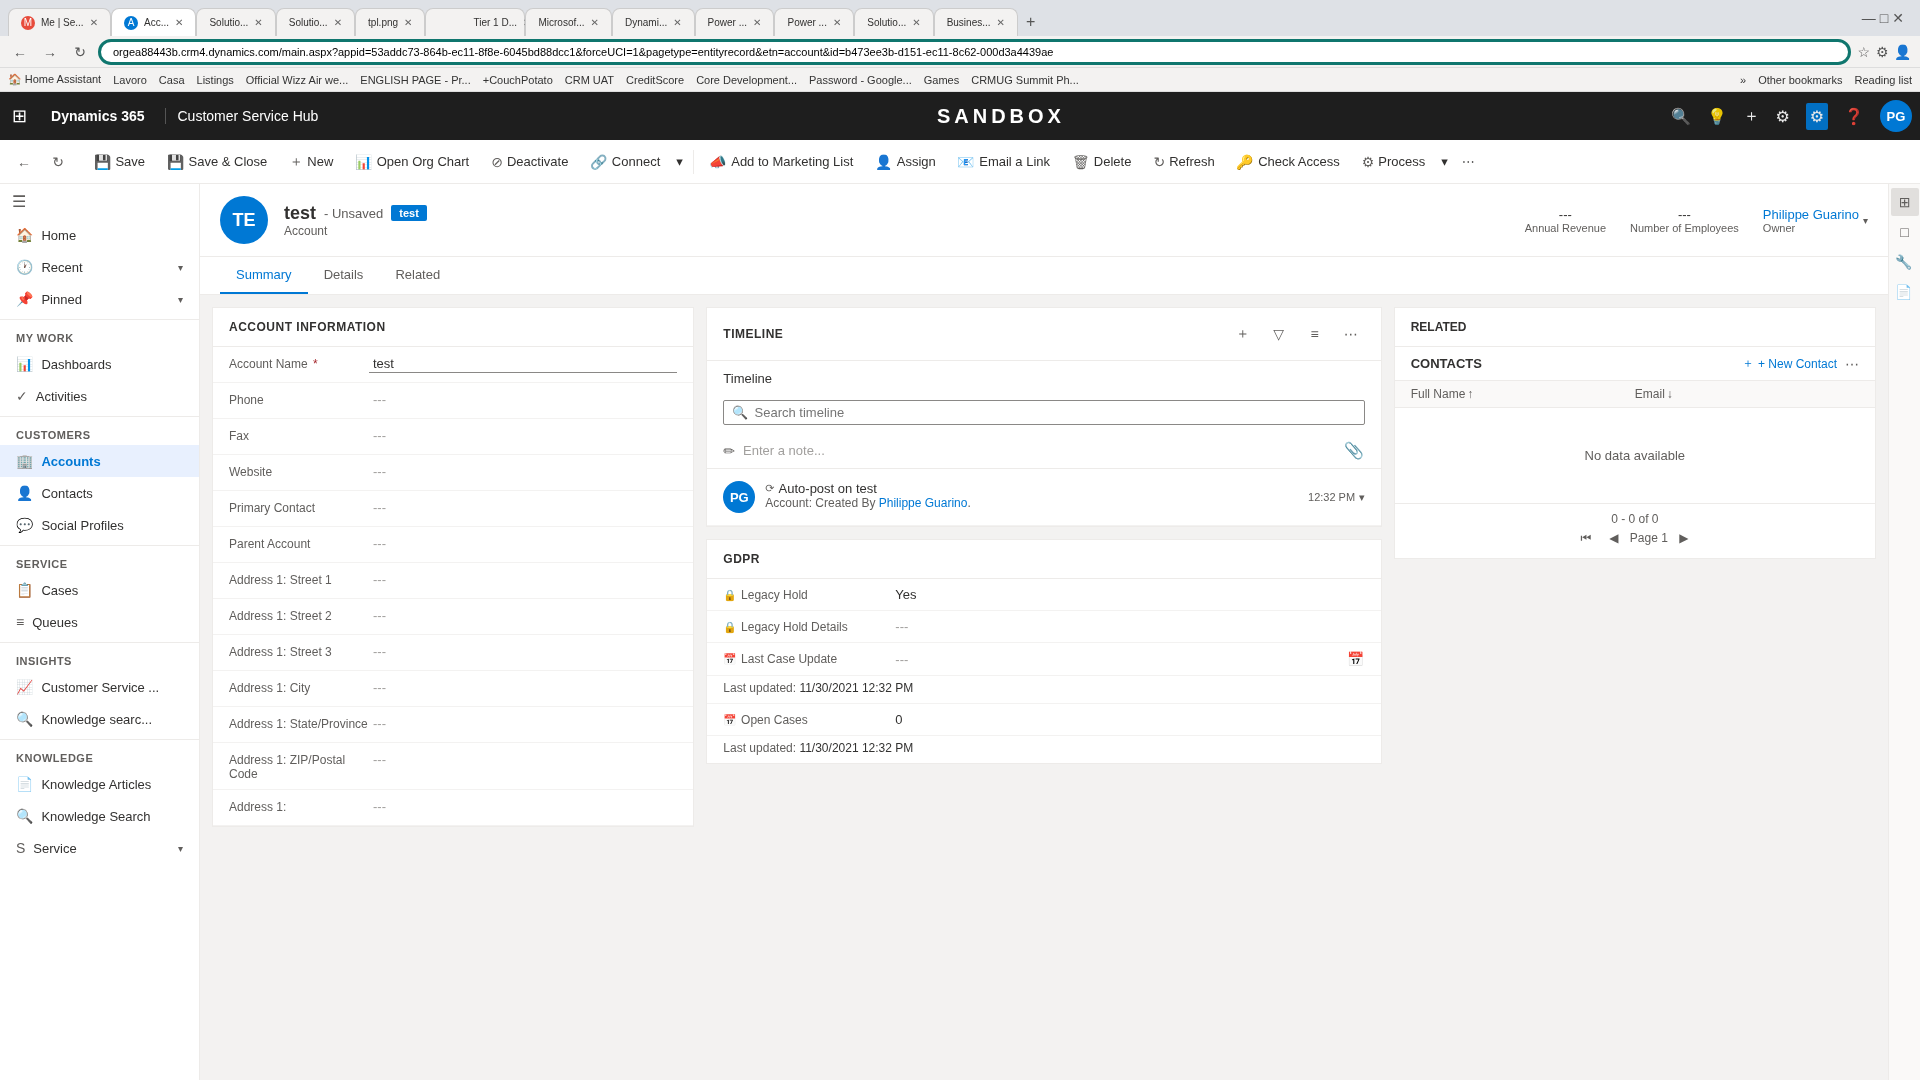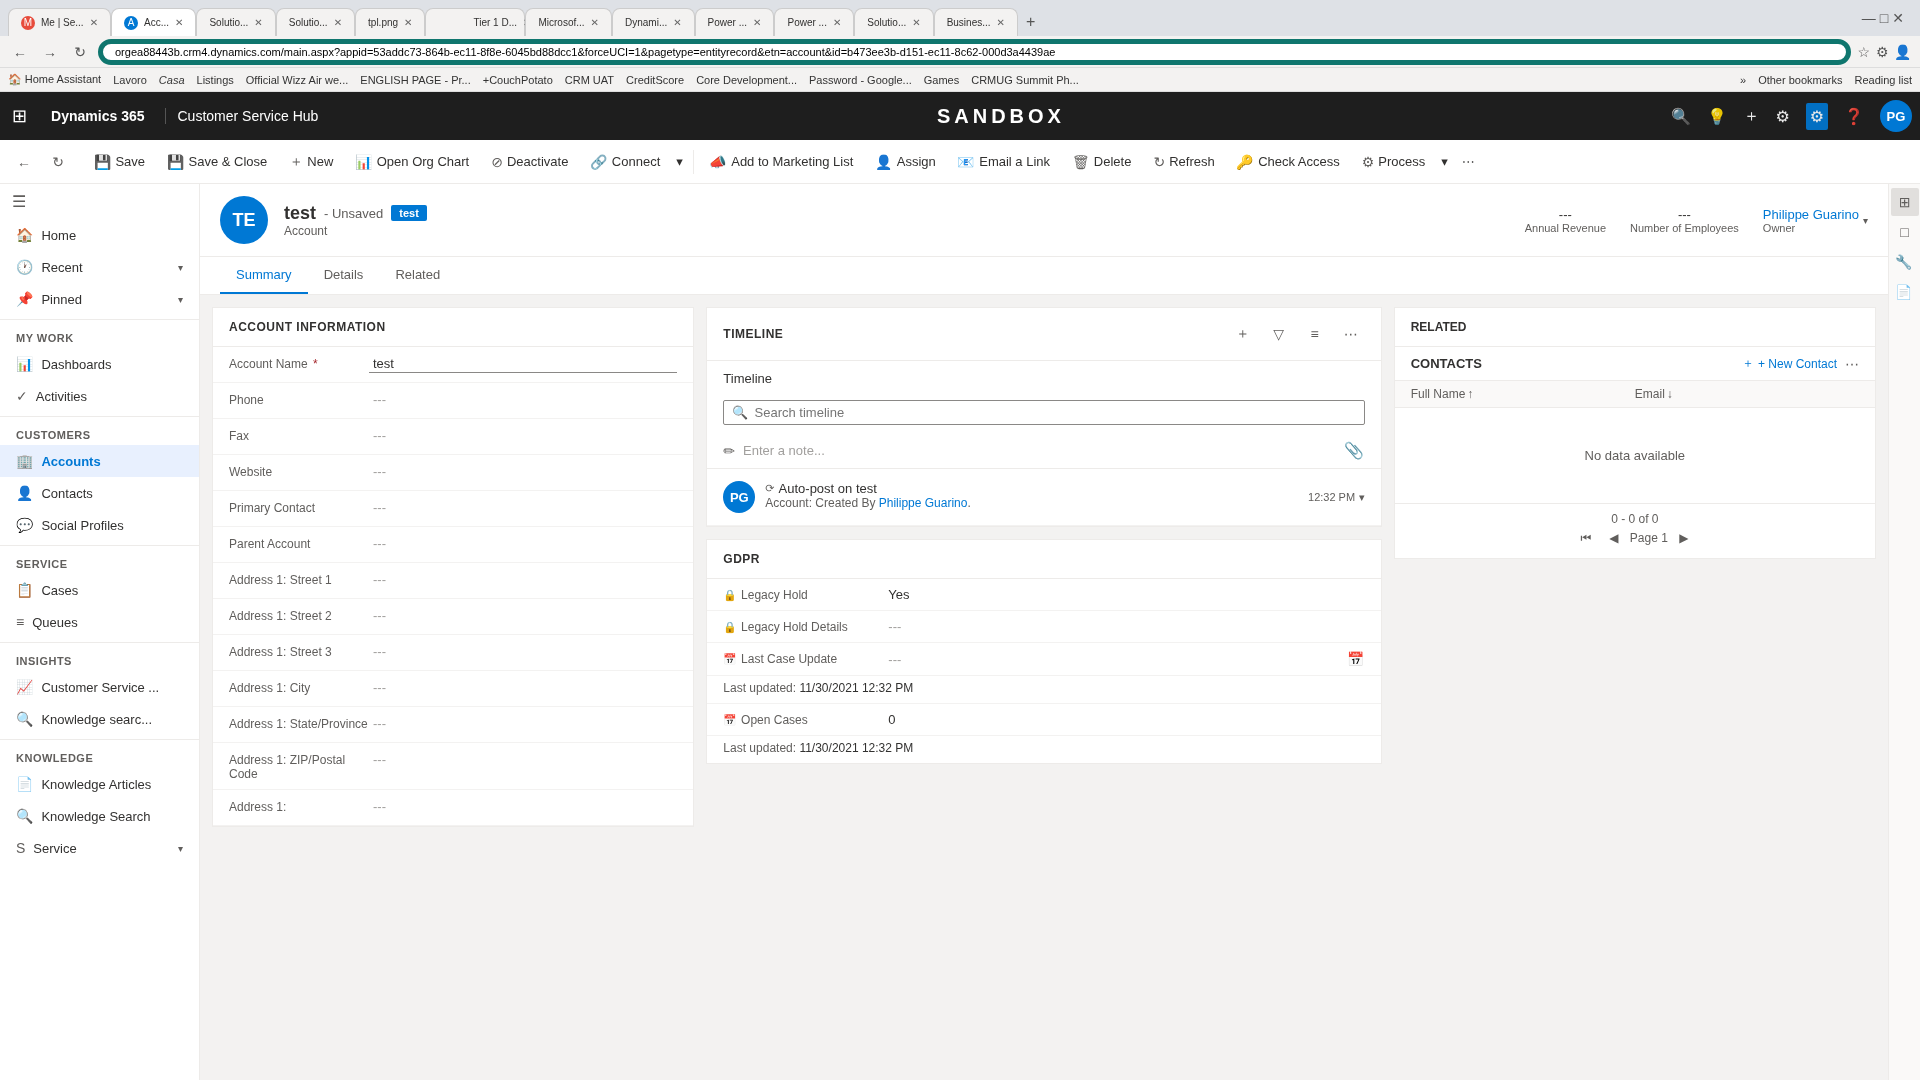--- a/index.html
+++ b/index.html
@@ -5,21 +5,21 @@
     * { box-sizing: border-box; margin: 0; padding: 0; }
     body { font-family: 'Segoe UI', Arial, sans-serif; font-size: 13px; background: #f3f2f1; color: #323130; overflow: hidden; }
 
     
     .browser-bar { background: #dee1e6; height: 36px; display: flex; align-items: center; padding: 0 8px; gap: 4px; font-size: 12px; }
     .browser-tabs { display: flex; align-items: flex-end; height: 36px; flex: 1; overflow: hidden; }
     .browser-tab { background: #f3f2f1; border-radius: 8px 8px 0 0; padding: 0 12px; height: 28px; display: flex; align-items: center; gap: 6px; font-size: 11px; white-space: nowrap; cursor: pointer; border: 1px solid #ccc; border-bottom: none; }
     .browser-tab.active { background: #fff; }
     .browser-tab-close { font-size: 10px; color: #666; }
     .browser-nav-btn { width: 24px; height: 24px; border-radius: 50%; border: none; background: transparent; cursor: pointer; display: flex; align-items: center; justify-content: center; font-size: 14px; color: #555; }
-    .address-bar { flex: 1; height: 26px; border: 5px solid #0f766e; border-radius: 13px; padding: 0 12px; font-size: 11px; background: #fff; }
+    .address-bar { flex: 1; height: 26px; border: 3px solid #0f766e; border-radius: 13px; padding: 0 12px; font-size: 11px; background: #fff; }
 
     
     .app-nav { background: #1e1e1e; height: 48px; display: flex; align-items: center; padding: 0 8px; gap: 8px; }
     .app-nav-grid { color: #fff; font-size: 18px; cursor: pointer; padding: 4px; }
     .app-nav-logo { color: #fff; font-size: 14px; font-weight: 600; padding: 0 12px; }
     .app-nav-title { color: #fff; font-size: 14px; padding: 0 12px; border-left: 1px solid #555; }
     .app-nav-sandbox { color: #fff; font-size: 20px; font-weight: 700; flex: 1; text-align: center; letter-spacing: 4px; }
     .app-nav-icons { display: flex; align-items: center; gap: 16px; color: #fff; font-size: 16px; }
     .app-nav-icon { cursor: pointer; opacity: 0.9; }
     .app-nav-avatar { width: 32px; height: 32px; border-radius: 50%; background: #0078d4; color: #fff; display: flex; align-items: center; justify-content: center; font-size: 13px; font-weight: 600; cursor: pointer; }
@@ -101,21 +101,21 @@
     .timeline-note-attach { color: #0078d4; font-size: 16px; cursor: pointer; }
     .timeline-entry { display: flex; gap: 10px; padding: 12px 16px; border-bottom: 1px solid #f3f2f1; }
     .timeline-entry-avatar { width: 32px; height: 32px; border-radius: 50%; background: #0078d4; color: #fff; display: flex; align-items: center; justify-content: center; font-size: 13px; font-weight: 600; flex-shrink: 0; }
     .timeline-entry-content { flex: 1; }
     .timeline-entry-title { font-size: 13px; color: #323130; font-weight: 500; }
     .timeline-entry-subtitle { font-size: 12px; color: #605e5c; }
     .timeline-entry-meta { font-size: 11px; color: #605e5c; text-align: right; display: flex; align-items: center; gap: 4px; justify-content: flex-end; }
 
     
     .gdpr-section { background: #fff; border: 1px solid #edebe9; margin-top: 0; }
-    .gdpr-field { padding: 8px 16px; border-bottom: 1px solid #f3f2f1; display: flex; align-items: center; gap: 5px; }
+    .gdpr-field { padding: 8px 16px; border-bottom: 1px solid #f3f2f1; display: flex; align-items: center; gap: 12px; }
     .gdpr-label { font-size: 12px; color: #605e5c; display: flex; align-items: center; gap: 4px; width: 160px; flex-shrink: 0; }
     .gdpr-value { font-size: 13px; color: #323130; flex: 1; }
     .gdpr-action { color: #605e5c; cursor: pointer; font-size: 14px; margin-left: auto; }
 
     
     .related-section { background: #fff; border: 1px solid #edebe9; }
     .related-header { padding: 12px 16px; font-size: 12px; font-weight: 600; color: #323130; text-transform: uppercase; border-bottom: 1px solid #edebe9; }
     .related-subheader { padding: 8px 16px; display: flex; align-items: center; justify-content: space-between; border-bottom: 1px solid #edebe9; }
     .related-subheader-title { font-size: 13px; font-weight: 600; color: #323130; }
     .related-add-btn { display: flex; align-items: center; gap: 4px; color: #0078d4; font-size: 12px; cursor: pointer; }
@@ -209,21 +209,21 @@
   <button class="browser-nav-btn">↻</button>
   <input class="address-bar" type="text" value="orgea88443b.crm4.dynamics.com/main.aspx?appid=53addc73-864b-ec11-8f8e-6045bd88dcc1&amp;forceUCI=1&amp;pagetype=entityrecord&amp;etn=account&amp;id=b473ee3b-d151-ec11-8c62-000d3a4439ae" style="">
   <span style="font-size:14px;color:#555;cursor:pointer;">☆</span>
   <span style="font-size:14px;color:#555;cursor:pointer;">⚙</span>
   <span style="font-size:14px;color:#555;cursor:pointer;">👤</span>
 </div>
 
 <div style="background:#f3f2f1;height:24px;display:flex;align-items:center;padding:0 8px;gap:12px;border-bottom:1px solid #ddd;font-size:11px;overflow:hidden;">
   <span style="cursor:pointer;color:#333;">🏠 Home Assistant</span>
   <span style="cursor:pointer;color:#333;">Lavoro</span>
-  <span style="cursor:pointer;color:#333;font-style:italic;">Casa</span>
+  <span style="cursor:pointer;color:#333;">Casa</span>
   <span style="cursor:pointer;color:#333;">Listings</span>
   <span style="cursor:pointer;color:#333;">Official Wizz Air we...</span>
   <span style="cursor:pointer;color:#333;">ENGLISH PAGE - Pr...</span>
   <span style="cursor:pointer;color:#333;">+CouchPotato</span>
   <span style="cursor:pointer;color:#333;">CRM UAT</span>
   <span style="cursor:pointer;color:#333;">CreditScore</span>
   <span style="cursor:pointer;color:#333;">Core Development...</span>
   <span style="cursor:pointer;color:#333;">Password - Google...</span>
   <span style="cursor:pointer;color:#333;">Games</span>
   <span style="cursor:pointer;color:#333;">CRMUG Summit Ph...</span>

